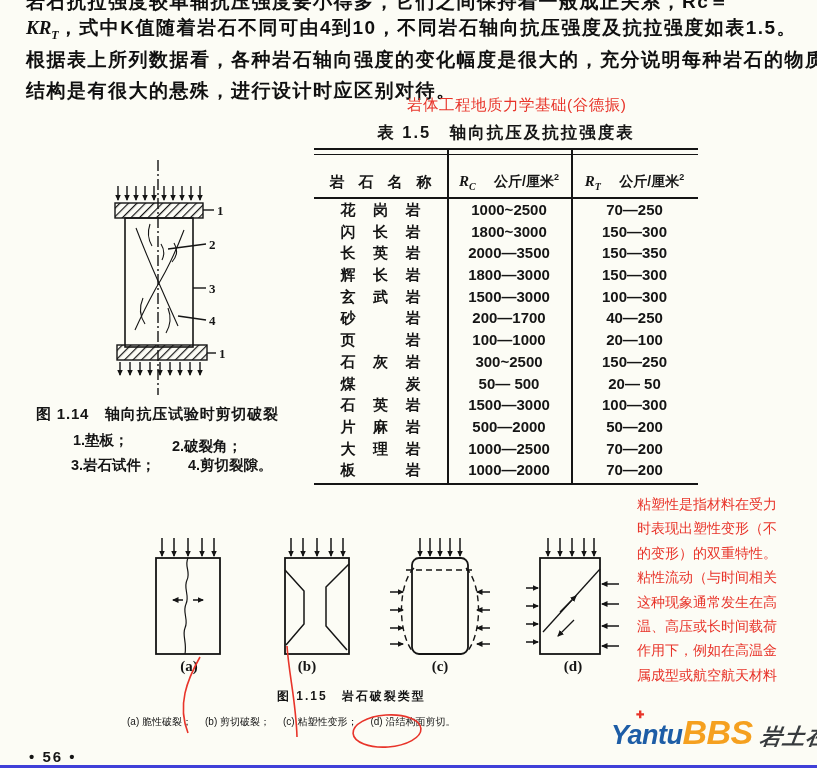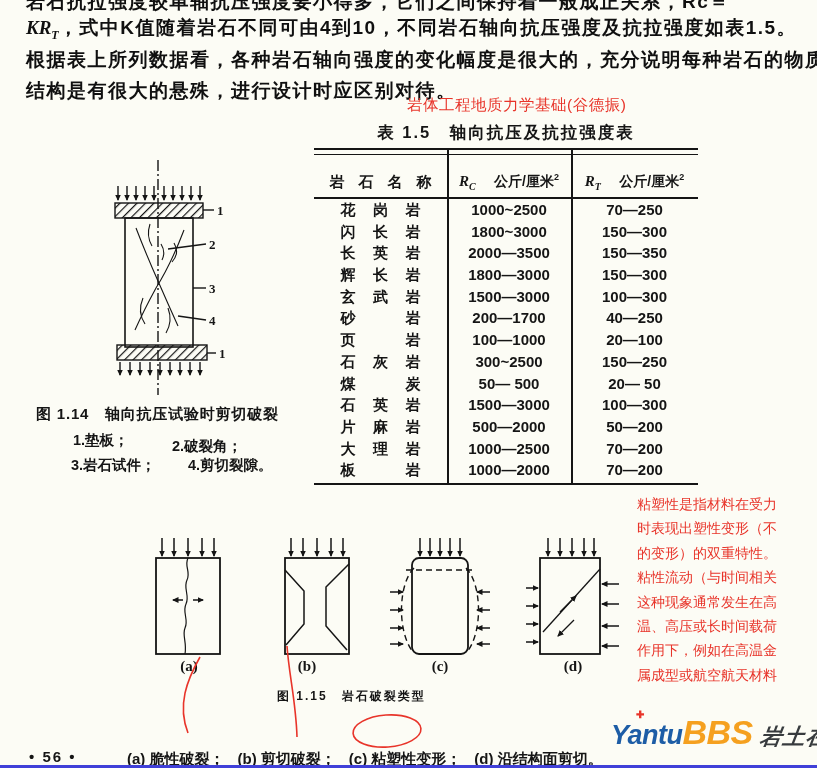--- a/index.html
+++ b/index.html
@@ -40,21 +40,21 @@
   .rock-name{width:80px;text-align:justify;text-align-last:justify;}
   
   .fig114{left:98px;top:148px;}
   .fig-caption{font-size:15px;font-weight:700;letter-spacing:0.8px;white-space:nowrap;}
   .legend{font-size:14.5px;font-weight:700;white-space:nowrap;}
   svg text{font-family:"Liberation Serif",serif;font-size:13px;font-weight:700;fill:var(--ink);}
   
   .spec{top:532px;}
   .fig115-label{top:658px;width:44px;text-align:center;font-size:15px;font-weight:700;font-family:"Liberation Serif",serif;}
   .fig115-caption{left:277px;top:688px;font-size:12px;font-weight:700;letter-spacing:2px;}
-  .fig115-sub{left:127px;top:750px;font-size:15px;font-weight:700;white-space:nowrap;}
+  .fig115-sub{left:127px;top:715px;font-size:10px;font-weight:400;white-space:nowrap;}
   .fig115-sub span{margin-right:13px;}
   
   .red-note{left:637px;top:492px;width:180px;color:var(--red);font-size:14px;}
   .red-note div{height:24.4px;line-height:24.4px;white-space:nowrap;}
   
   .page-num{left:29px;top:748px;font-size:15px;font-weight:700;letter-spacing:2px;}
   .logo{left:611px;top:713px;white-space:nowrap;font-weight:800;font-style:italic;}
   .logo .p1{color:var(--logo_blue);font-size:27px;letter-spacing:-0.5px;}
   .logo .p2{color:var(--logo_orange);font-size:34px;letter-spacing:-0.5px;}
   .logo .p3{color:var(--logo_dark);font-size:22px;margin-left:7px;transform:skewX(-8deg);display:inline-block;letter-spacing:1px;}

